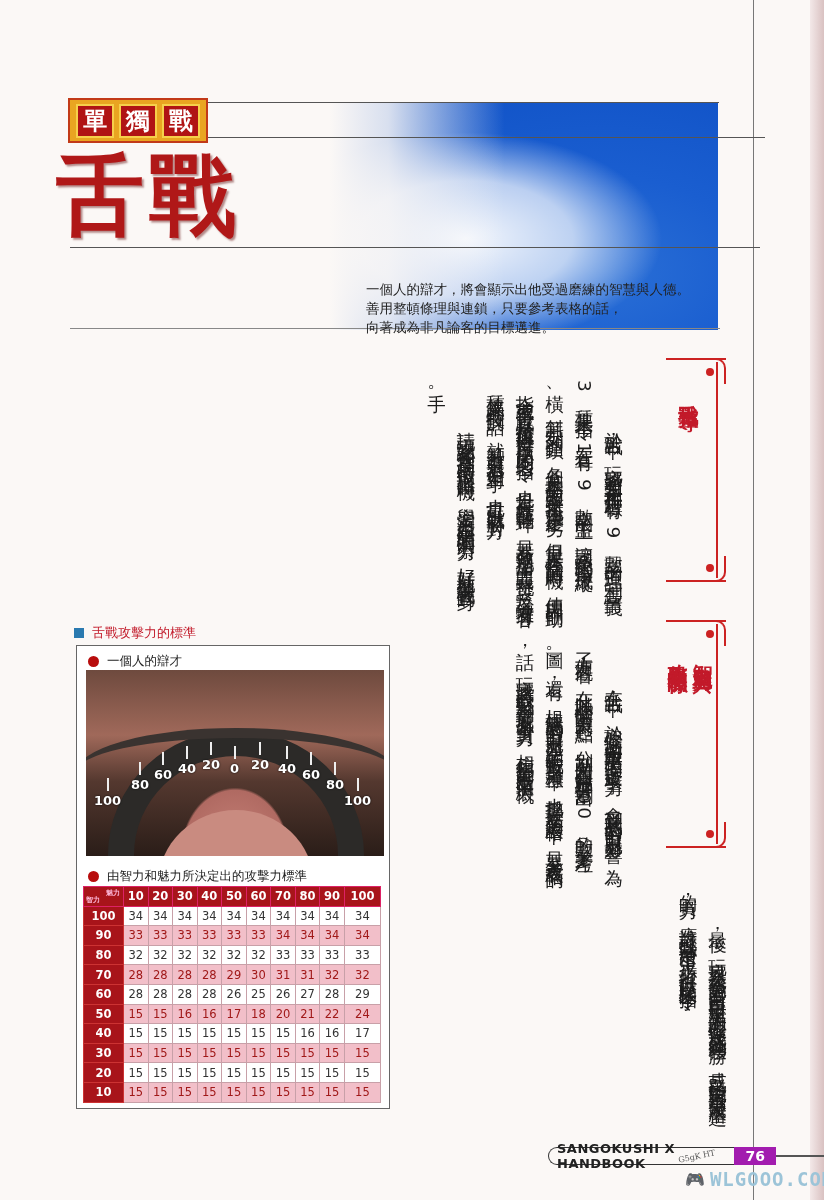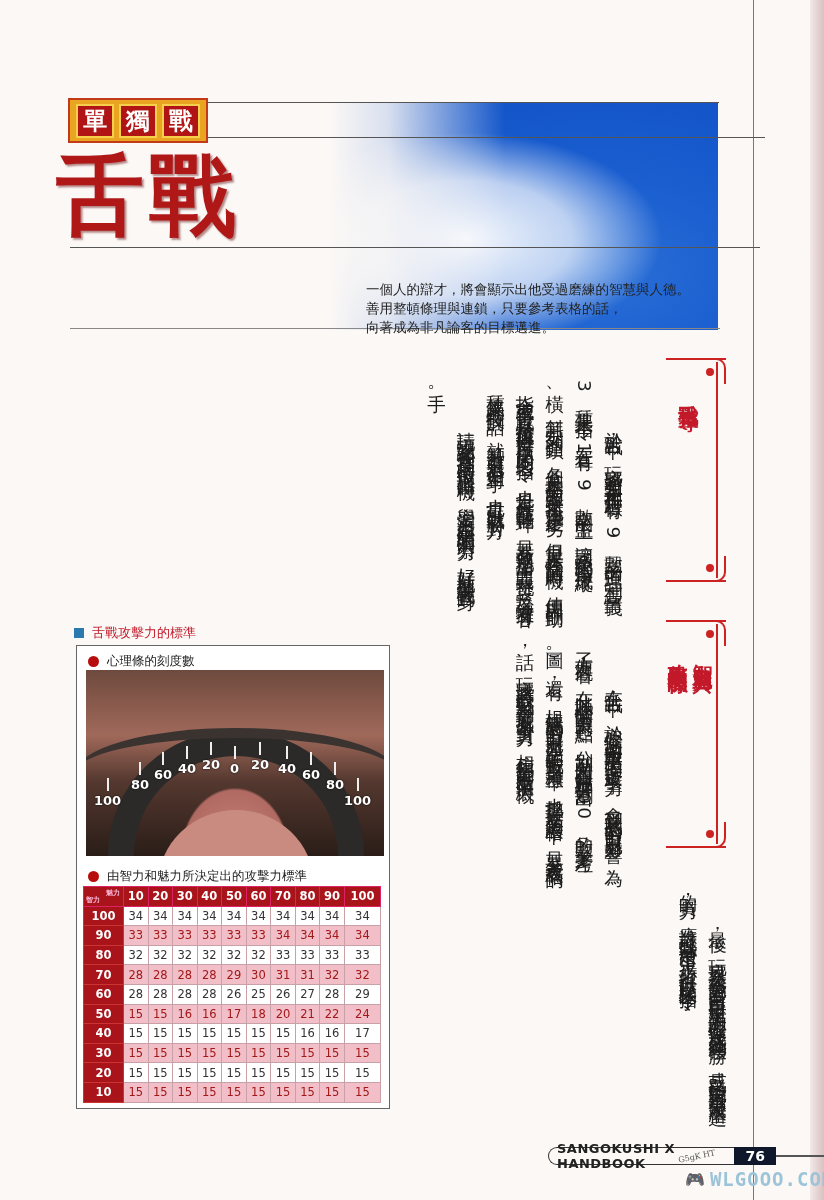--- a/index.html
+++ b/index.html
@@ -169,21 +169,21 @@
     position: absolute; left: 500px; top: 1146px; height: 20px;
     display: flex; align-items: center; padding-left: 48px;
   }
   .footer .book {
     border: 1.5px solid #333; border-right: none; border-radius: 10px 0 0 10px;
     padding: 0 8px; height: 18px; display: flex; align-items: center;
     font-weight: bold; font-size: 13px; letter-spacing: 0.5px; color: #222;
     font-family: "DejaVu Sans", sans-serif;
   }
   .footer .pg {
-    background: #0f172a; color: #fff; font-weight: bold; font-size: 14px;
+    background: #a21caf; color: #fff; font-weight: bold; font-size: 14px;
     height: 18px; width: 52px; display: flex; align-items: center; justify-content: center;
   }
   .footer .tail { width: 60px; height: 1.5px; background: #555; }
   .watermark {
     position: absolute; left: 685px; top: 1168px;
     display: flex; align-items: center; gap: 4px;
     font-size: 19px; font-weight: bold; color: #9cc4d8; letter-spacing: 1px;
     font-family: "DejaVu Sans Mono", monospace;
   }
   .watermark .pad { font-size: 16px; color: #7ab; }
@@ -254,21 +254,21 @@
 </div>
 
 <div class="fig-caption">
   <span class="sq-icon"></span>
   <span>舌戰攻擊力的標準</span>
 </div>
 <div class="fig-box"></div>
 
 <div class="sub-caption" style="left:88px; top:653px;">
   <span class="red-dot"></span>
-  <span>心理條的刻度數</span>
+  <span>一個人的辯才</span>
 </div>
 
 <div class="meter">
   <div class="hole"></div>
   <div class="arch"></div>
   <div class="rail"></div>
   <div class="tick" style="left:8px; top:108px;">
       <span class="bar"></span>
       <span>100</span>
     </div>

